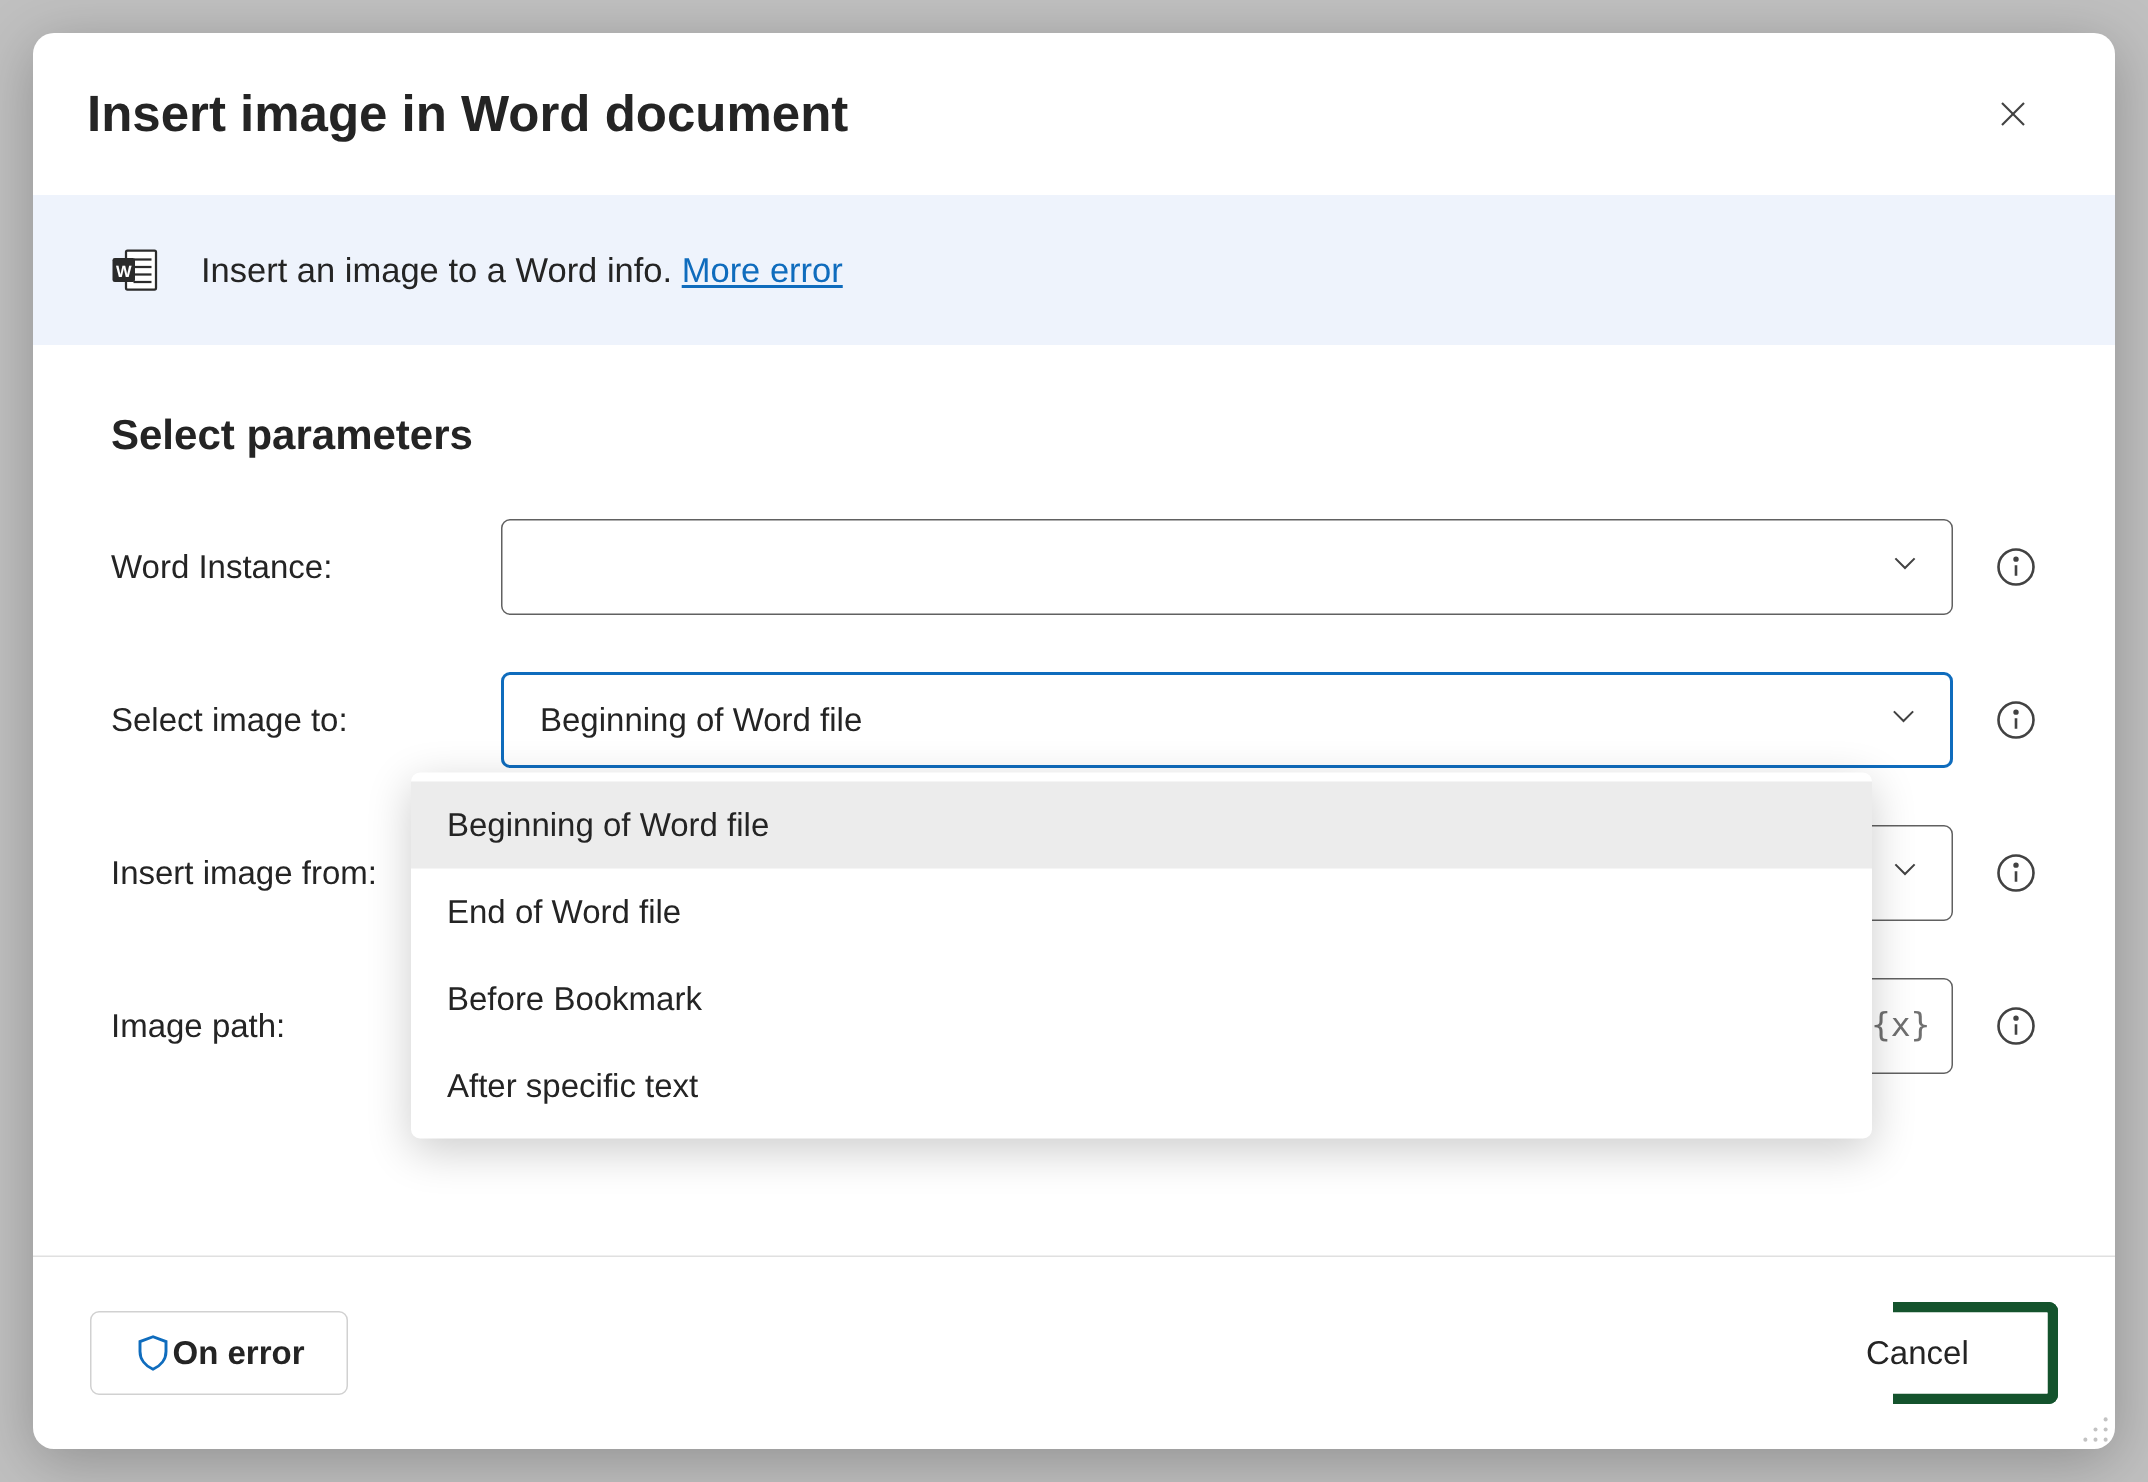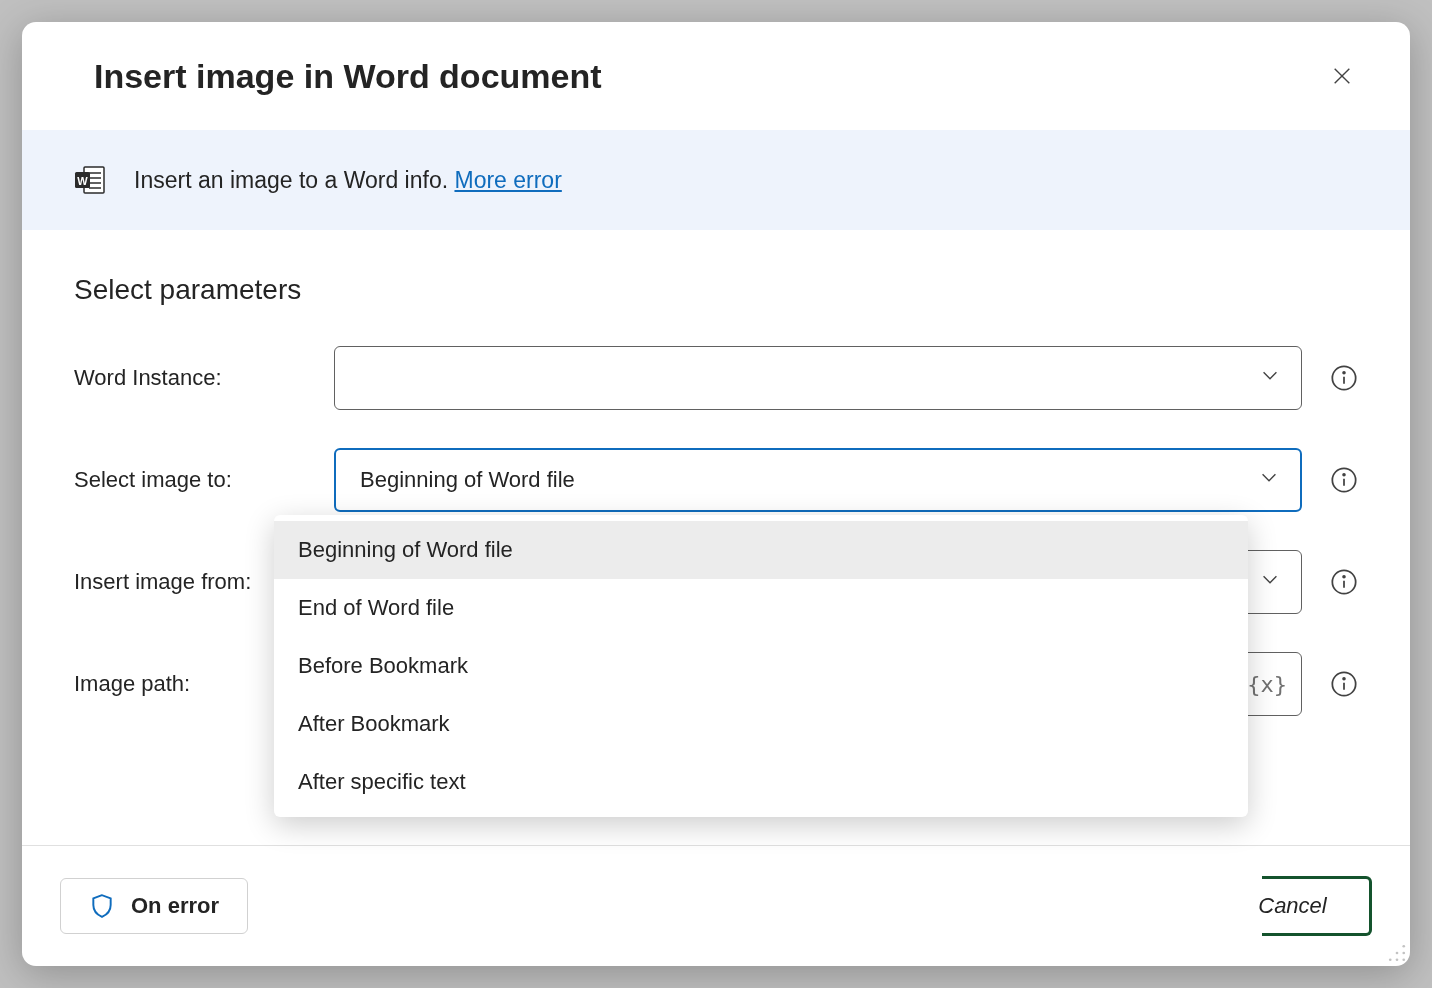--- a/index.html
+++ b/index.html
@@ -20,21 +20,21 @@
     border-radius: 14px;
     box-shadow: 0 8px 40px rgba(0,0,0,0.25);
     display: flex;
     flex-direction: column;
     overflow: hidden;
   }
   .modal-header {
     display: flex;
     align-items: center;
     justify-content: space-between;
-    padding: 34px 48px 34px 72px;
+    padding: 34px 48px 34px 36px;
     text-align: center;
   }
   .modal-title {
     font-size: 34px;
     font-weight: 600;
     color: #242424;
   }
   .close-btn {
     width: 40px;
     height: 40px;
@@ -67,21 +67,21 @@
     cursor: pointer;
   }
   .body {
     flex: 1;
     padding: 44px 52px 20px 52px;
     overflow: visible;
     position: relative;
   }
   .section-heading {
     font-size: 28px;
-    font-weight: 400;
+    font-weight: 700;
     color: #242424;
     margin-bottom: 40px;
   }
   .param-row {
     display: flex;
     align-items: center;
     margin-bottom: 38px;
     gap: 28px;
   }
   .param-label {
@@ -175,49 +175,47 @@
   .footer {
     border-top: 1px solid #e0e0e0;
     padding: 30px 38px;
     display: flex;
     justify-content: space-between;
     align-items: center;
   }
   .on-error-btn {
     display: flex;
     align-items: center;
-    gap: 16px;
     border: 1px solid #d1d1d1;
     background: #fff;
     border-radius: 6px;
     padding: 14px 28px;
     font-size: 22px;
     font-weight: 600;
     color: #242424;
     cursor: pointer;
   }
   .shield-icon {
     color: #0f6cbd;
   }
   .footer-right {
     display: flex;
     gap: 14px;
   }
   .btn {
-    border: 3px solid #14532d;
+    border: 7px solid #14532d;
     background: #fff;
     border-radius: 6px;
     padding: 14px 28px;
     font-size: 22px;
     font-weight: 400;
     color: #242424;
     cursor: pointer;
     min-width: 110px;
-    text-align: center;
-    font-style: italic;
+    text-align: left;
   }
   .resize-grip {
     position: absolute;
     right: 4px;
     bottom: 4px;
     width: 18px;
     height: 18px;
     opacity: 0.5;
   }
 </style>
@@ -283,21 +281,20 @@
           <span class="dropdown-chevron">
             <svg width="22" height="22" viewBox="0 0 24 24" fill="none" stroke="currentColor" stroke-width="1.5">
                 <polyline points="5 9 12 16 19 9"></polyline>
               </svg>
           </span>
         </div>
         <div class="dropdown-menu">
           <div class="dropdown-option selected">Beginning of Word file</div>
           <div class="dropdown-option">End of Word file</div>
           <div class="dropdown-option">Before Bookmark</div>
-          <div class="dropdown-option">After Bookmark</div>
           <div class="dropdown-option">After specific text</div>
         </div>
       </div>
       <div class="info-icon">
         <svg width="28" height="28" viewBox="0 0 24 24" fill="none" stroke="currentColor" stroke-width="1.5">
             <circle cx="12" cy="12" r="10"></circle>
             <line x1="12" y1="11" x2="12" y2="17"></line>
             <circle cx="12" cy="7.5" r="0.8" fill="currentColor"></circle>
           </svg>
       </div>

